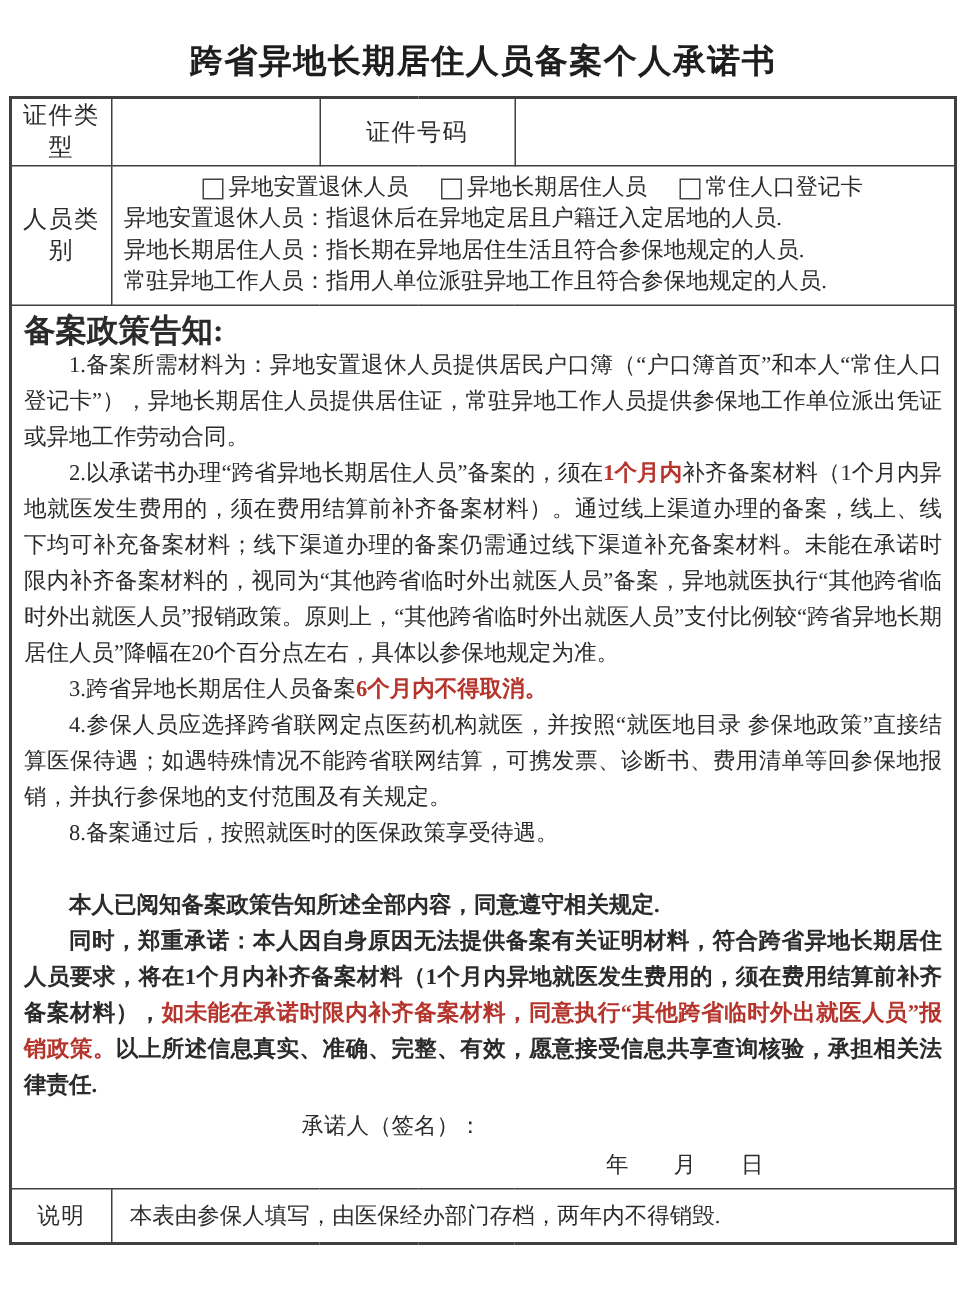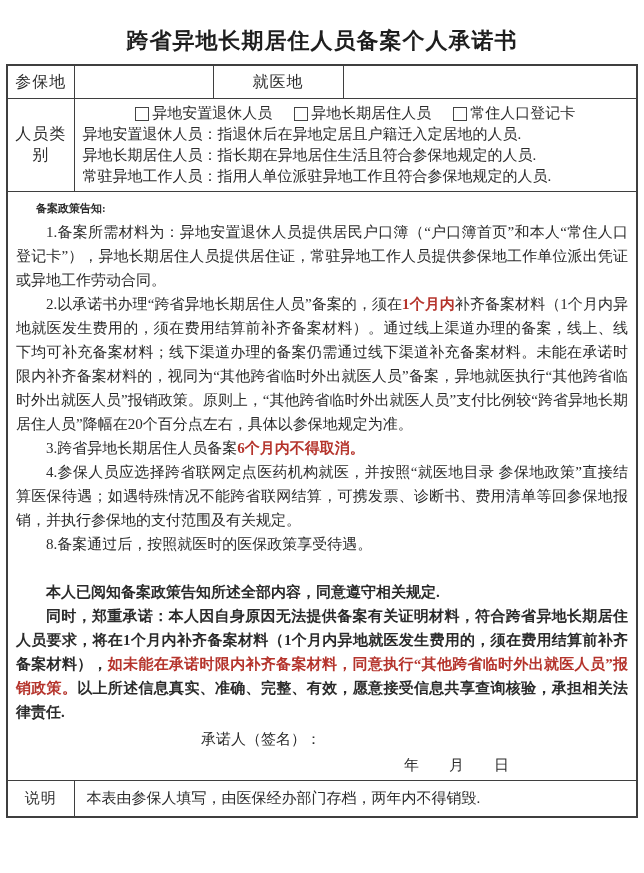--- a/index.html
+++ b/index.html
@@ -29,21 +29,21 @@
   tr.r6 td { height:33px; }
   .cat-cell { padding:2px 8px 2px 8px; font-size:15px; line-height:21px; }
   .cb-row { display:flex; justify-content:center; gap:22px; align-items:center; }
   .cb-item { display:flex; align-items:center; }
   .cb-box {
     display:inline-block; width:12px; height:12px;
     border:1px solid #444; margin-right:3px; background:#fff;
   }
   .defs div { text-align:left; }
   td.big { vertical-align:top; padding:4px 8px 2px 8px; }
-  .policy-head { font-weight:bold; font-size:11px; line-height:24px;margin-left:20px; }
+  .policy-head { font-weight:bold; font-size:21px; line-height:24px; }
   p.pol {
     margin:0; font-size:15px; line-height:24px;
     text-indent:2em; text-align:justify;
   }
   .commit { margin-top:24px; }
   .commit p.pol { font-weight:bold; }
   .seg-bold { font-weight:bold; }
   .seg-red-bold { color:var(--red); font-weight:bold; }
   .sign-line { margin-top:2px; font-size:15px; line-height:26px; padding-left:185px; }
   .date-line { font-size:15px; line-height:26px; padding-left:388px; }
@@ -62,27 +62,27 @@
       <col style="width:67px">
         <col style="width:70px">
         <col style="width:69px">
       <col style="width:66px">
         <col style="width:64px">
         <col>
     </colgroup>
 
     <tbody>
 
-
-    <tr class="r3">
-      <td class="lbl">参保地</td>
+    <tr class="r2">
+      <td class="lbl">证件类型</td>
       <td class="val" colspan="2"></td>
-      <td class="lbl" colspan="2">就医地</td>
+      <td class="lbl" colspan="2">证件号码</td>
       <td class="val"></td>
     </tr>
+
 
     <tr class="r4">
       <td class="lbl">人员类别</td>
       <td colspan="5" class="cat-cell">
         <div class="cb-row">
           <span class="cb-item">
             <span class="cb-box"></span>
             <span>异地安置退休人员</span>
           </span>
           <span class="cb-item">

